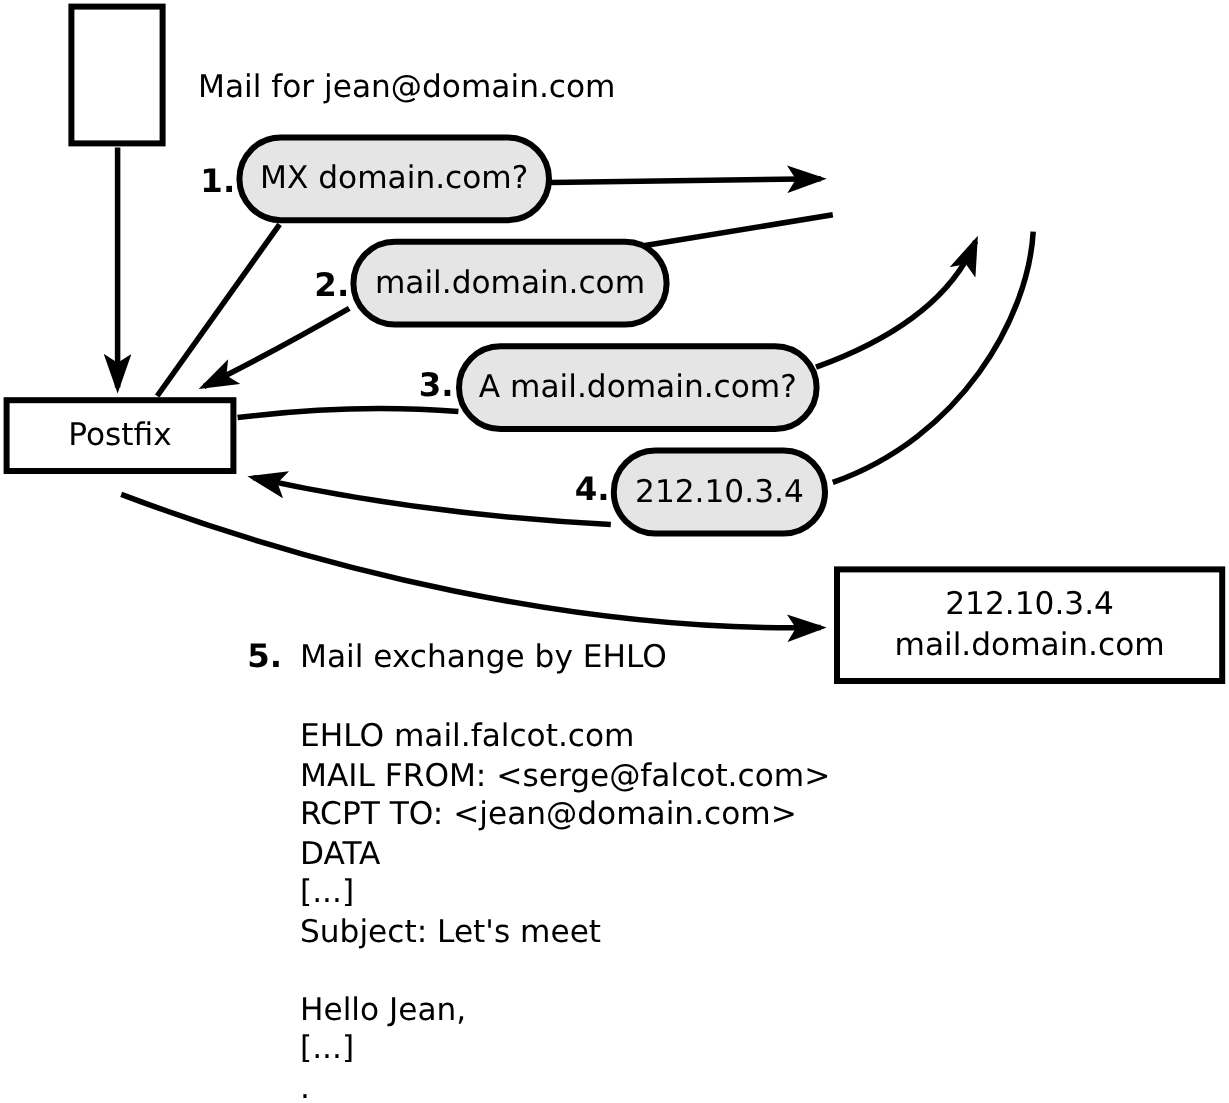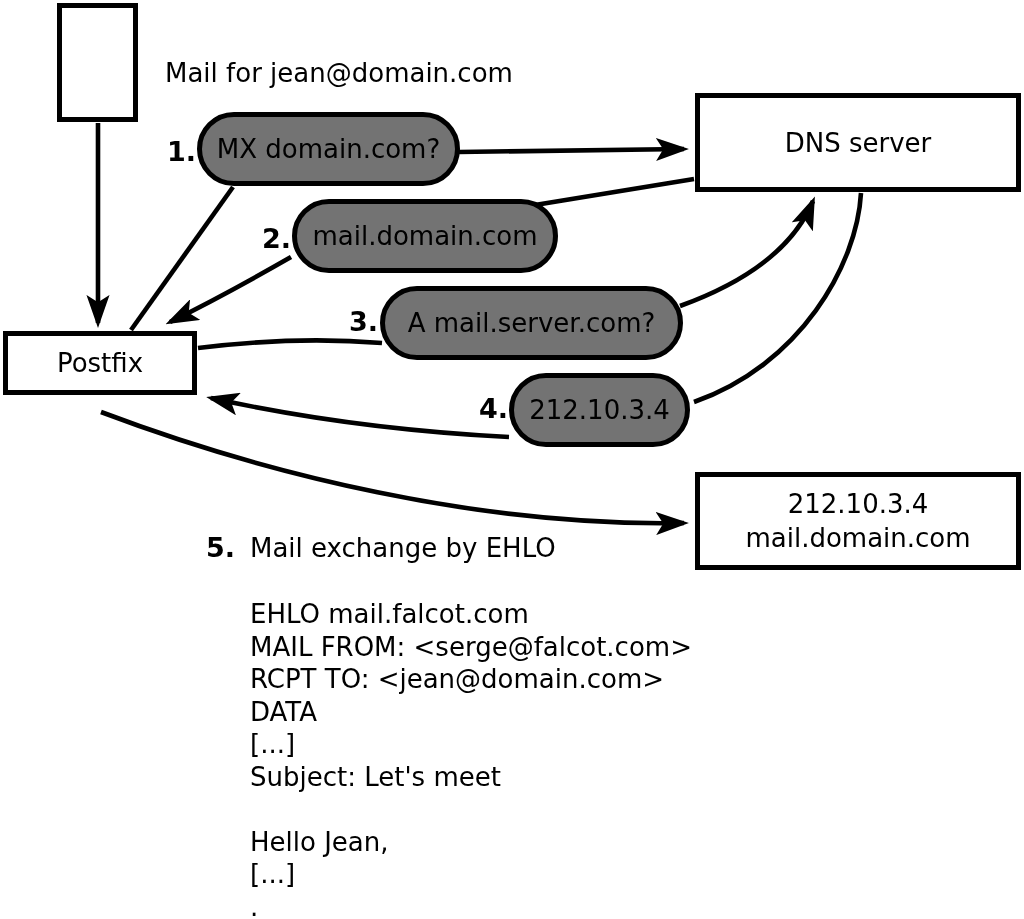--- a/index.html
+++ b/index.html
@@ -8,21 +8,21 @@
     font-family:"DejaVu Sans","Liberation Sans",sans-serif;color:#000;
     overflow:hidden;
   }
   #wires{position:absolute;left:0;top:0;z-index:1;}
   .node{
     position:absolute;z-index:2;background:#fff;border:5px solid #000;
     display:flex;align-items:center;justify-content:center;
     font-size:26px;line-height:30px;text-align:center;box-sizing:border-box;
   }
   .pill{
-    position:absolute;z-index:2;background:#737373;border:5px solid #000;
+    position:absolute;z-index:2;background:#e5e5e5;border:5px solid #000;
     border-radius:38px;display:flex;align-items:center;justify-content:center;
     font-size:26px;box-sizing:border-box;
   }
   .stepnum{
     position:absolute;z-index:3;font-size:27px;font-weight:bold;
     width:60px;text-align:right;line-height:30px;
   }
   .freetext{position:absolute;z-index:3;font-size:26px;line-height:30px;white-space:nowrap;}
   #envelope{position:absolute;z-index:2;background:#fff;border:5px solid #000;box-sizing:border-box;}
   #mailbox-node{flex-direction:column;line-height:34px;}
@@ -55,35 +55,34 @@
       <path d="M 101 412 C 265 474 480 527 684 523" marker-end="url(#ah)"></path>
     </g>
   </svg>
 
   <div id="envelope" style="left:57px;top:3px;width:81px;height:119px;"></div>
 
   <div class="freetext" style="left:165px;top:45px;margin-top:13px;">Mail for jean@domain.com</div>
 
   <div class="node" style="left:3px;top:331px;width:194px;height:64px;">Postfix</div>
 
-  <div class="node" style="left:695px;top:93px;width:326px;height:99px;">DNS server</div>
 
   <div class="node" id="mailbox-node" style="left:695px;top:472px;width:326px;height:98px;">
     <div>212.10.3.4</div>
     <div>mail.domain.com</div>
   </div>
 
   <div class="stepnum" style="left:136px;top:137px;">1.</div>
   <div class="pill" style="left:197px;top:112px;width:263px;height:74px;">MX domain.com?</div>
 
   <div class="stepnum" style="left:231px;top:224px;">2.</div>
   <div class="pill" style="left:292px;top:199px;width:266px;height:74px;">mail.domain.com</div>
 
   <div class="stepnum" style="left:318px;top:307px;">3.</div>
-  <div class="pill" style="left:380px;top:286px;width:303px;height:74px;">A mail.server.com?</div>
+  <div class="pill" style="left:380px;top:286px;width:303px;height:74px;">A mail.domain.com?</div>
 
   <div class="stepnum" style="left:448px;top:394px;">4.</div>
   <div class="pill" style="left:509px;top:373px;width:181px;height:74px;">212.10.3.4</div>
 
   <div class="stepnum" style="left:175px;top:533px;">5.</div>
   <div class="freetext" style="left:250px;top:533px;">Mail exchange by EHLO</div>
 
   <div id="smtp-block">EHLO mail.falcot.com
 MAIL FROM: &lt;serge@falcot.com&gt;
 RCPT TO: &lt;jean@domain.com&gt;

